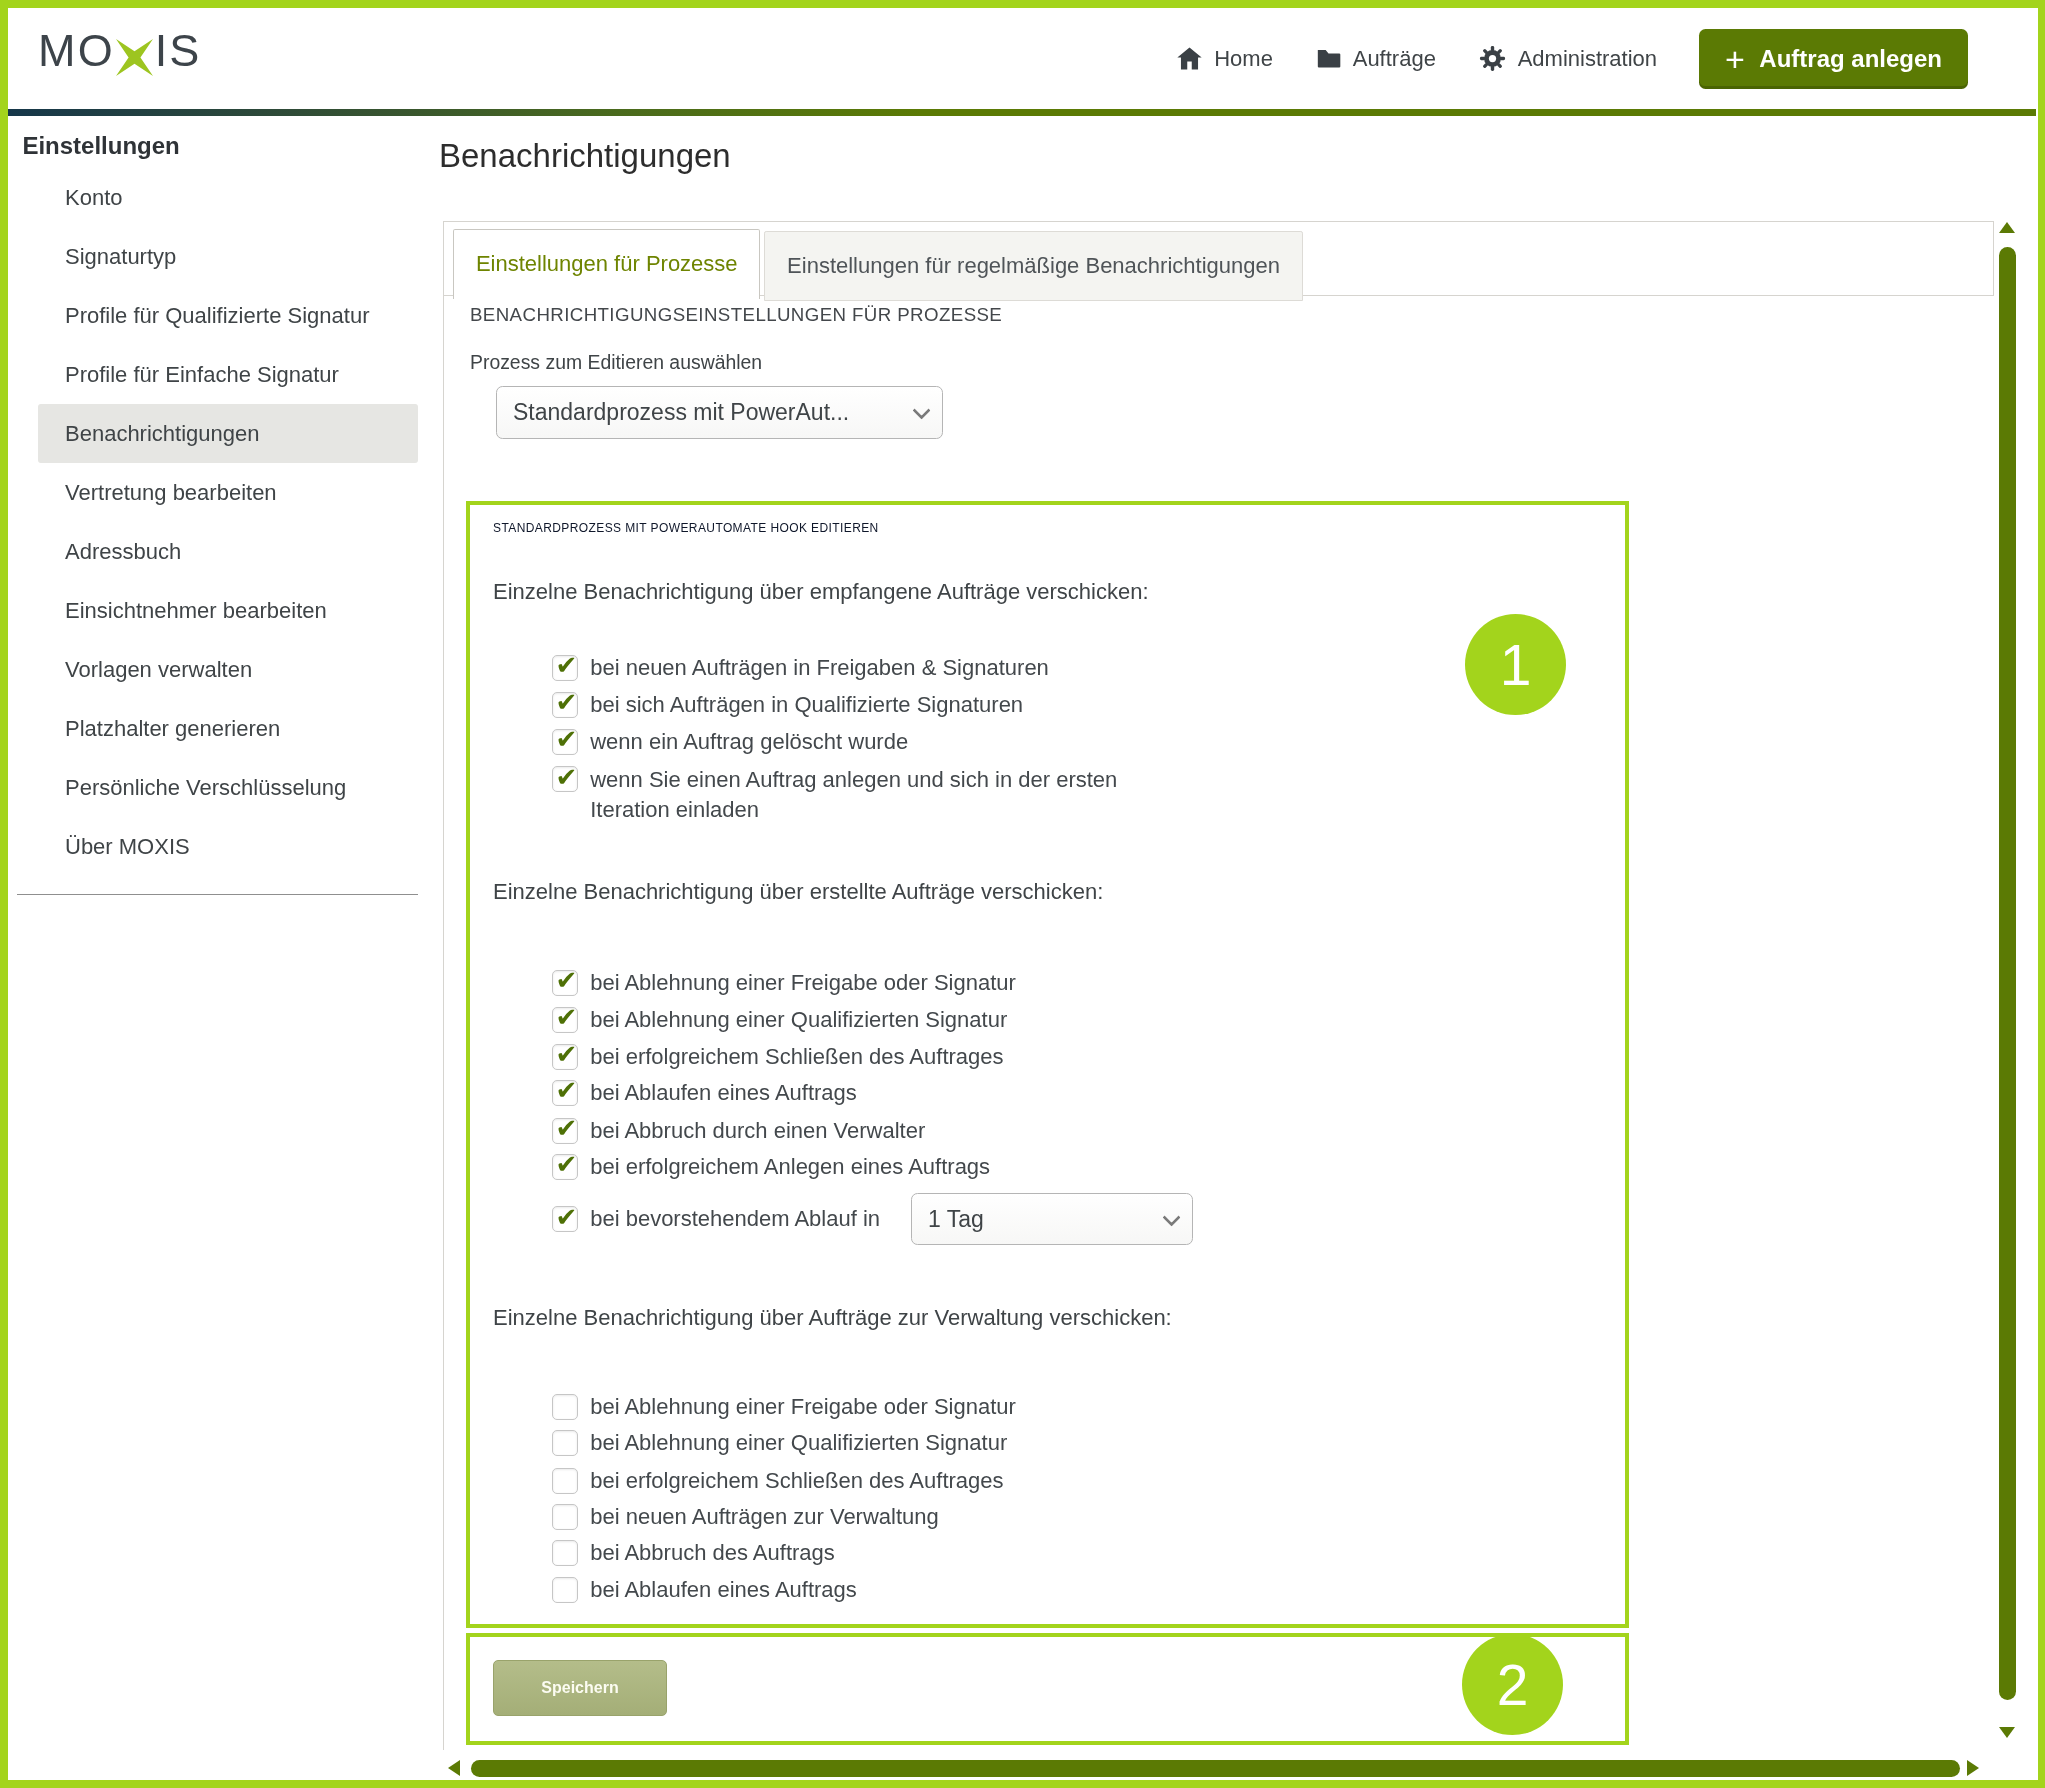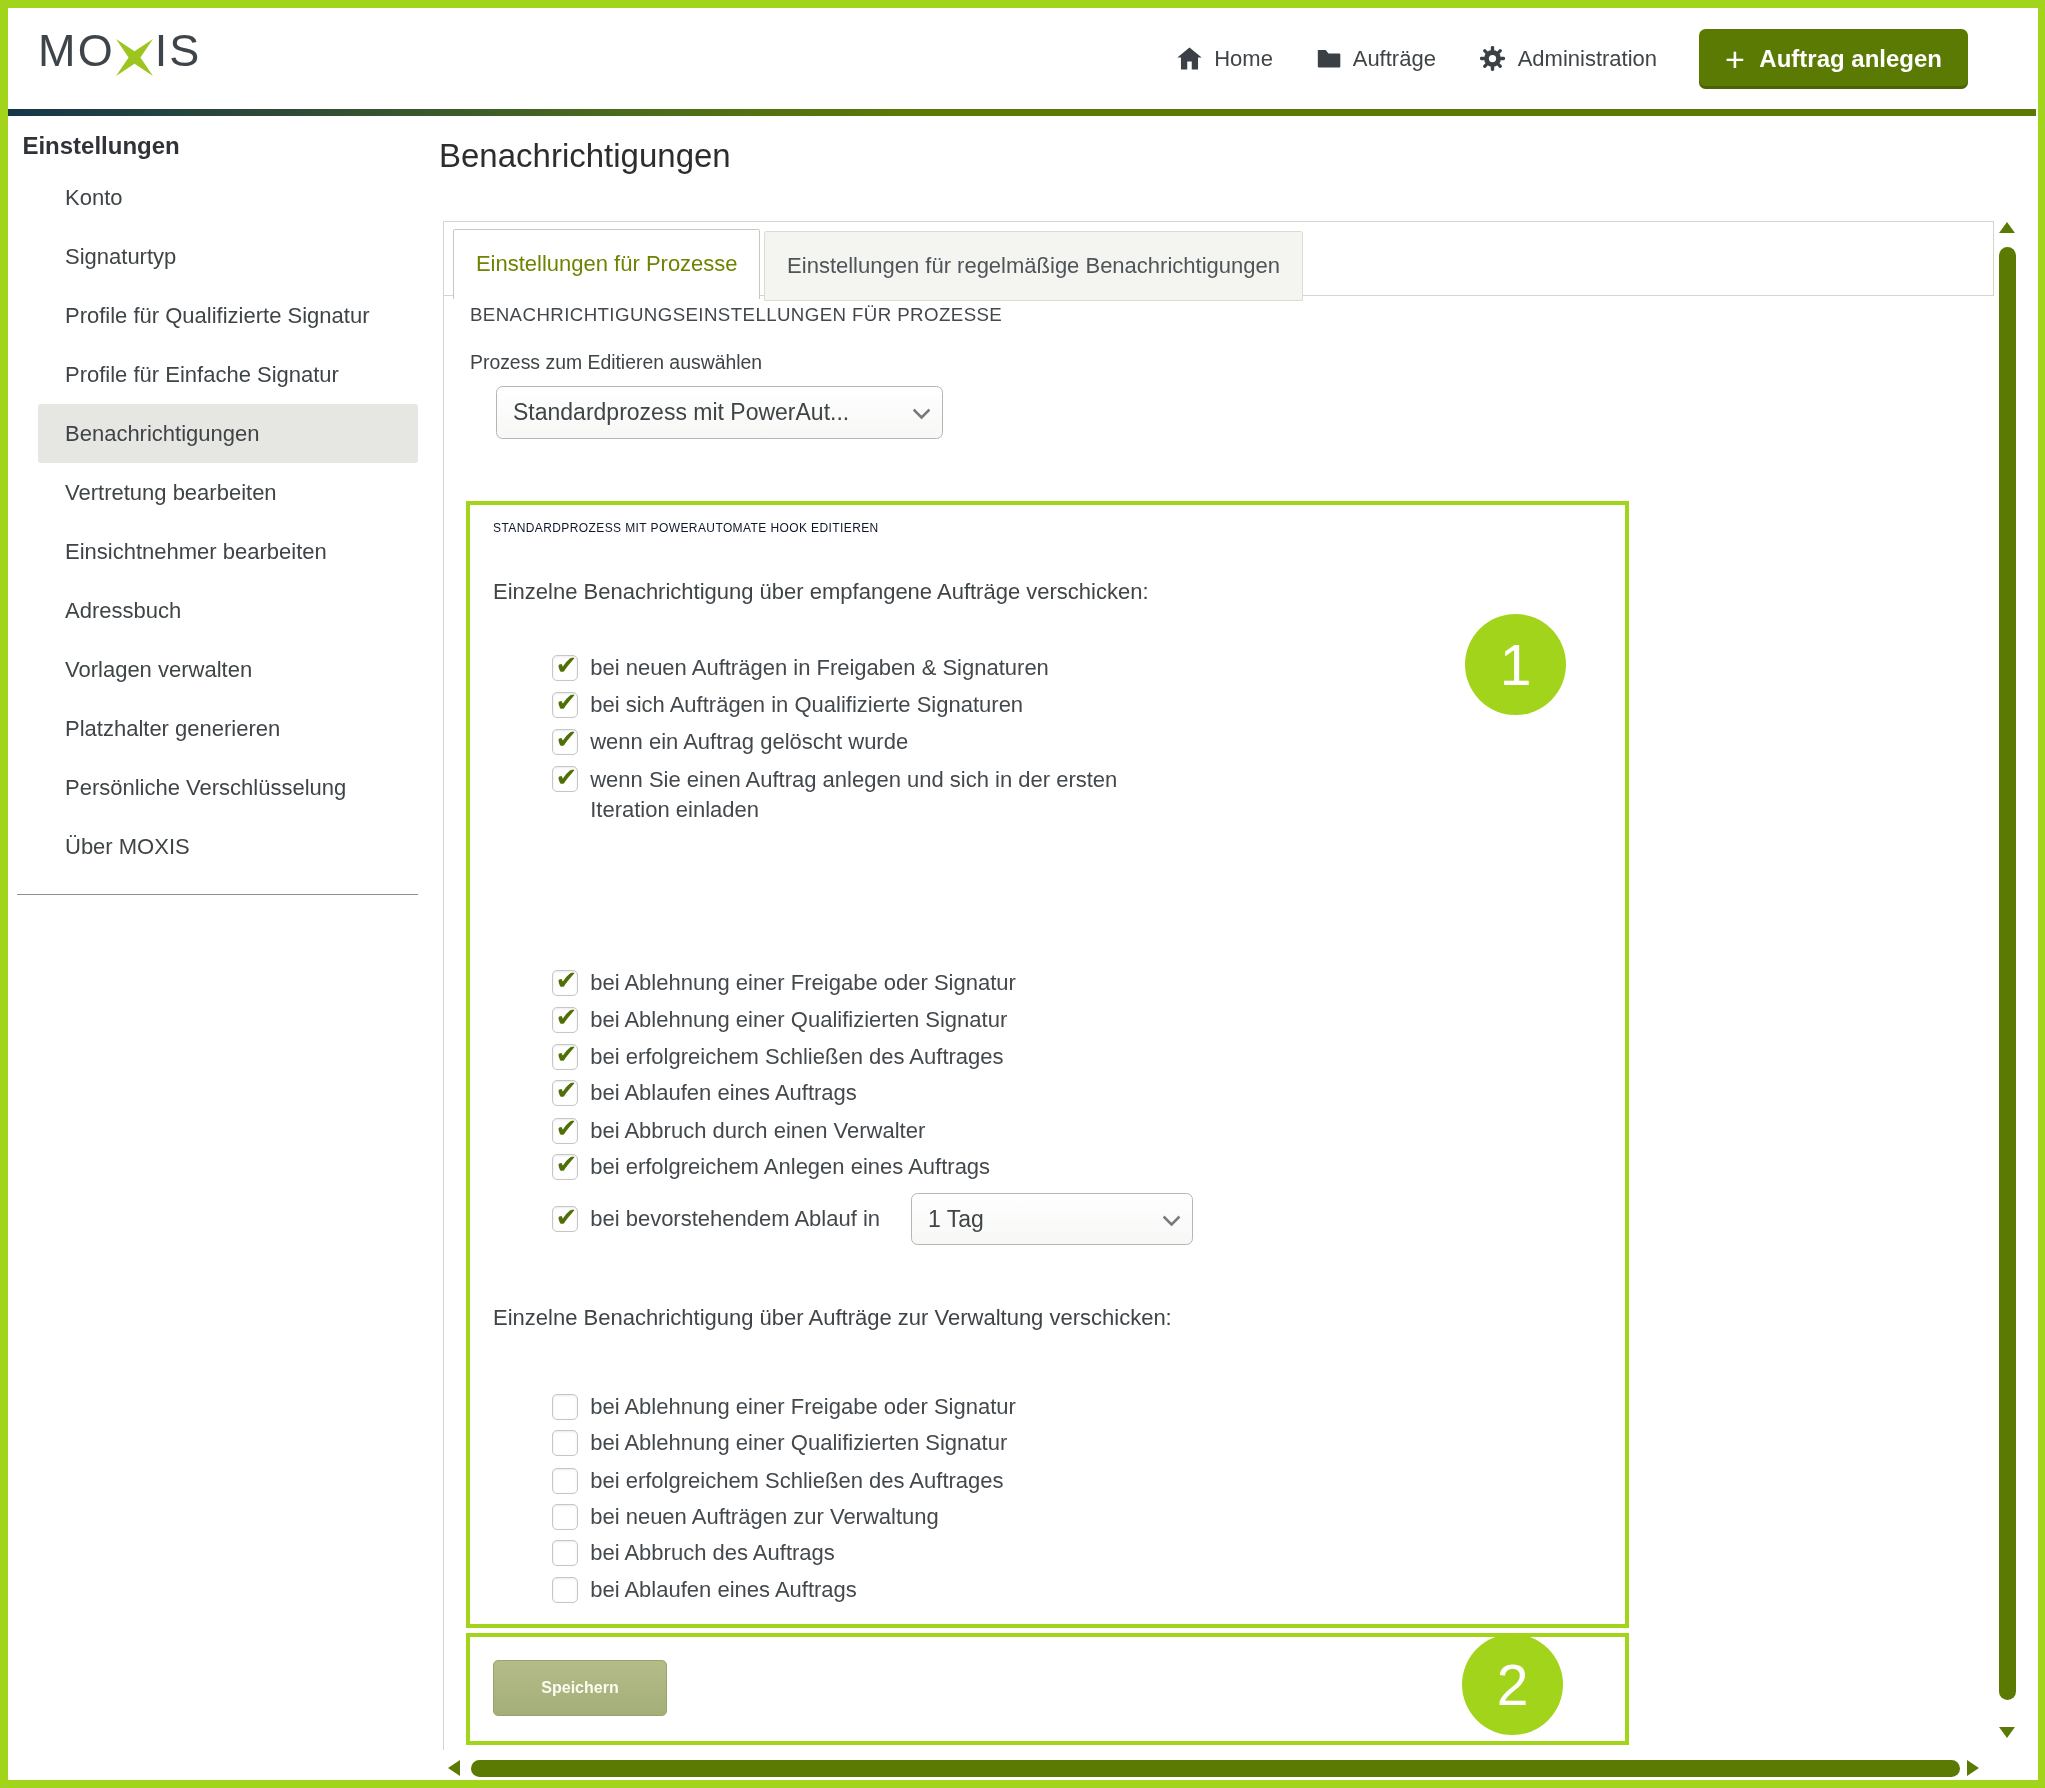--- a/index.html
+++ b/index.html
@@ -141,22 +141,22 @@
   <div class="header-divider"></div>
 
   <div class="sidebar-title">Einstellungen</div>
   <ul class="side-list">
     <li class="side-item">Konto</li>
     <li class="side-item">Signaturtyp</li>
     <li class="side-item">Profile für Qualifizierte Signatur</li>
     <li class="side-item">Profile für Einfache Signatur</li>
     <li class="side-item active">Benachrichtigungen</li>
     <li class="side-item">Vertretung bearbeiten</li>
+    <li class="side-item">Adressbuch</li>
     <li class="side-item">Einsichtnehmer bearbeiten</li>
-    <li class="side-item">Adressbuch</li>
     <li class="side-item">Vorlagen verwalten</li>
     <li class="side-item">Platzhalter generieren</li>
     <li class="side-item">Persönliche Verschlüsselung</li>
     <li class="side-item">Über MOXIS</li>
   </ul>
   <div class="side-divider"></div>
 
   <h1 class="main-title">Benachrichtigungen</h1>
 
   <div class="tabbar">
@@ -194,20 +194,21 @@
         </span>
       <span class="clabel">wenn ein Auftrag gelöscht wurde</span>
     </div>
     <div class="crow two" style="top:260px">
       <span class="cb checked">
           <span class="mark">✔</span>
         </span>
       <span class="clabel wide">wenn Sie einen Auftrag anlegen und sich in der ersten Iteration einladen</span>
     </div>
 
+    <div class="glabel" style="top:374px">Einzelne Benachrichtigung über erstellte Aufträge verschicken:</div>
     <div class="crow" style="top:463px">
       <span class="cb checked">
           <span class="mark">✔</span>
         </span>
       <span class="clabel">bei Ablehnung einer Freigabe oder Signatur</span>
     </div>
     <div class="crow" style="top:500px">
       <span class="cb checked">
           <span class="mark">✔</span>
         </span>

